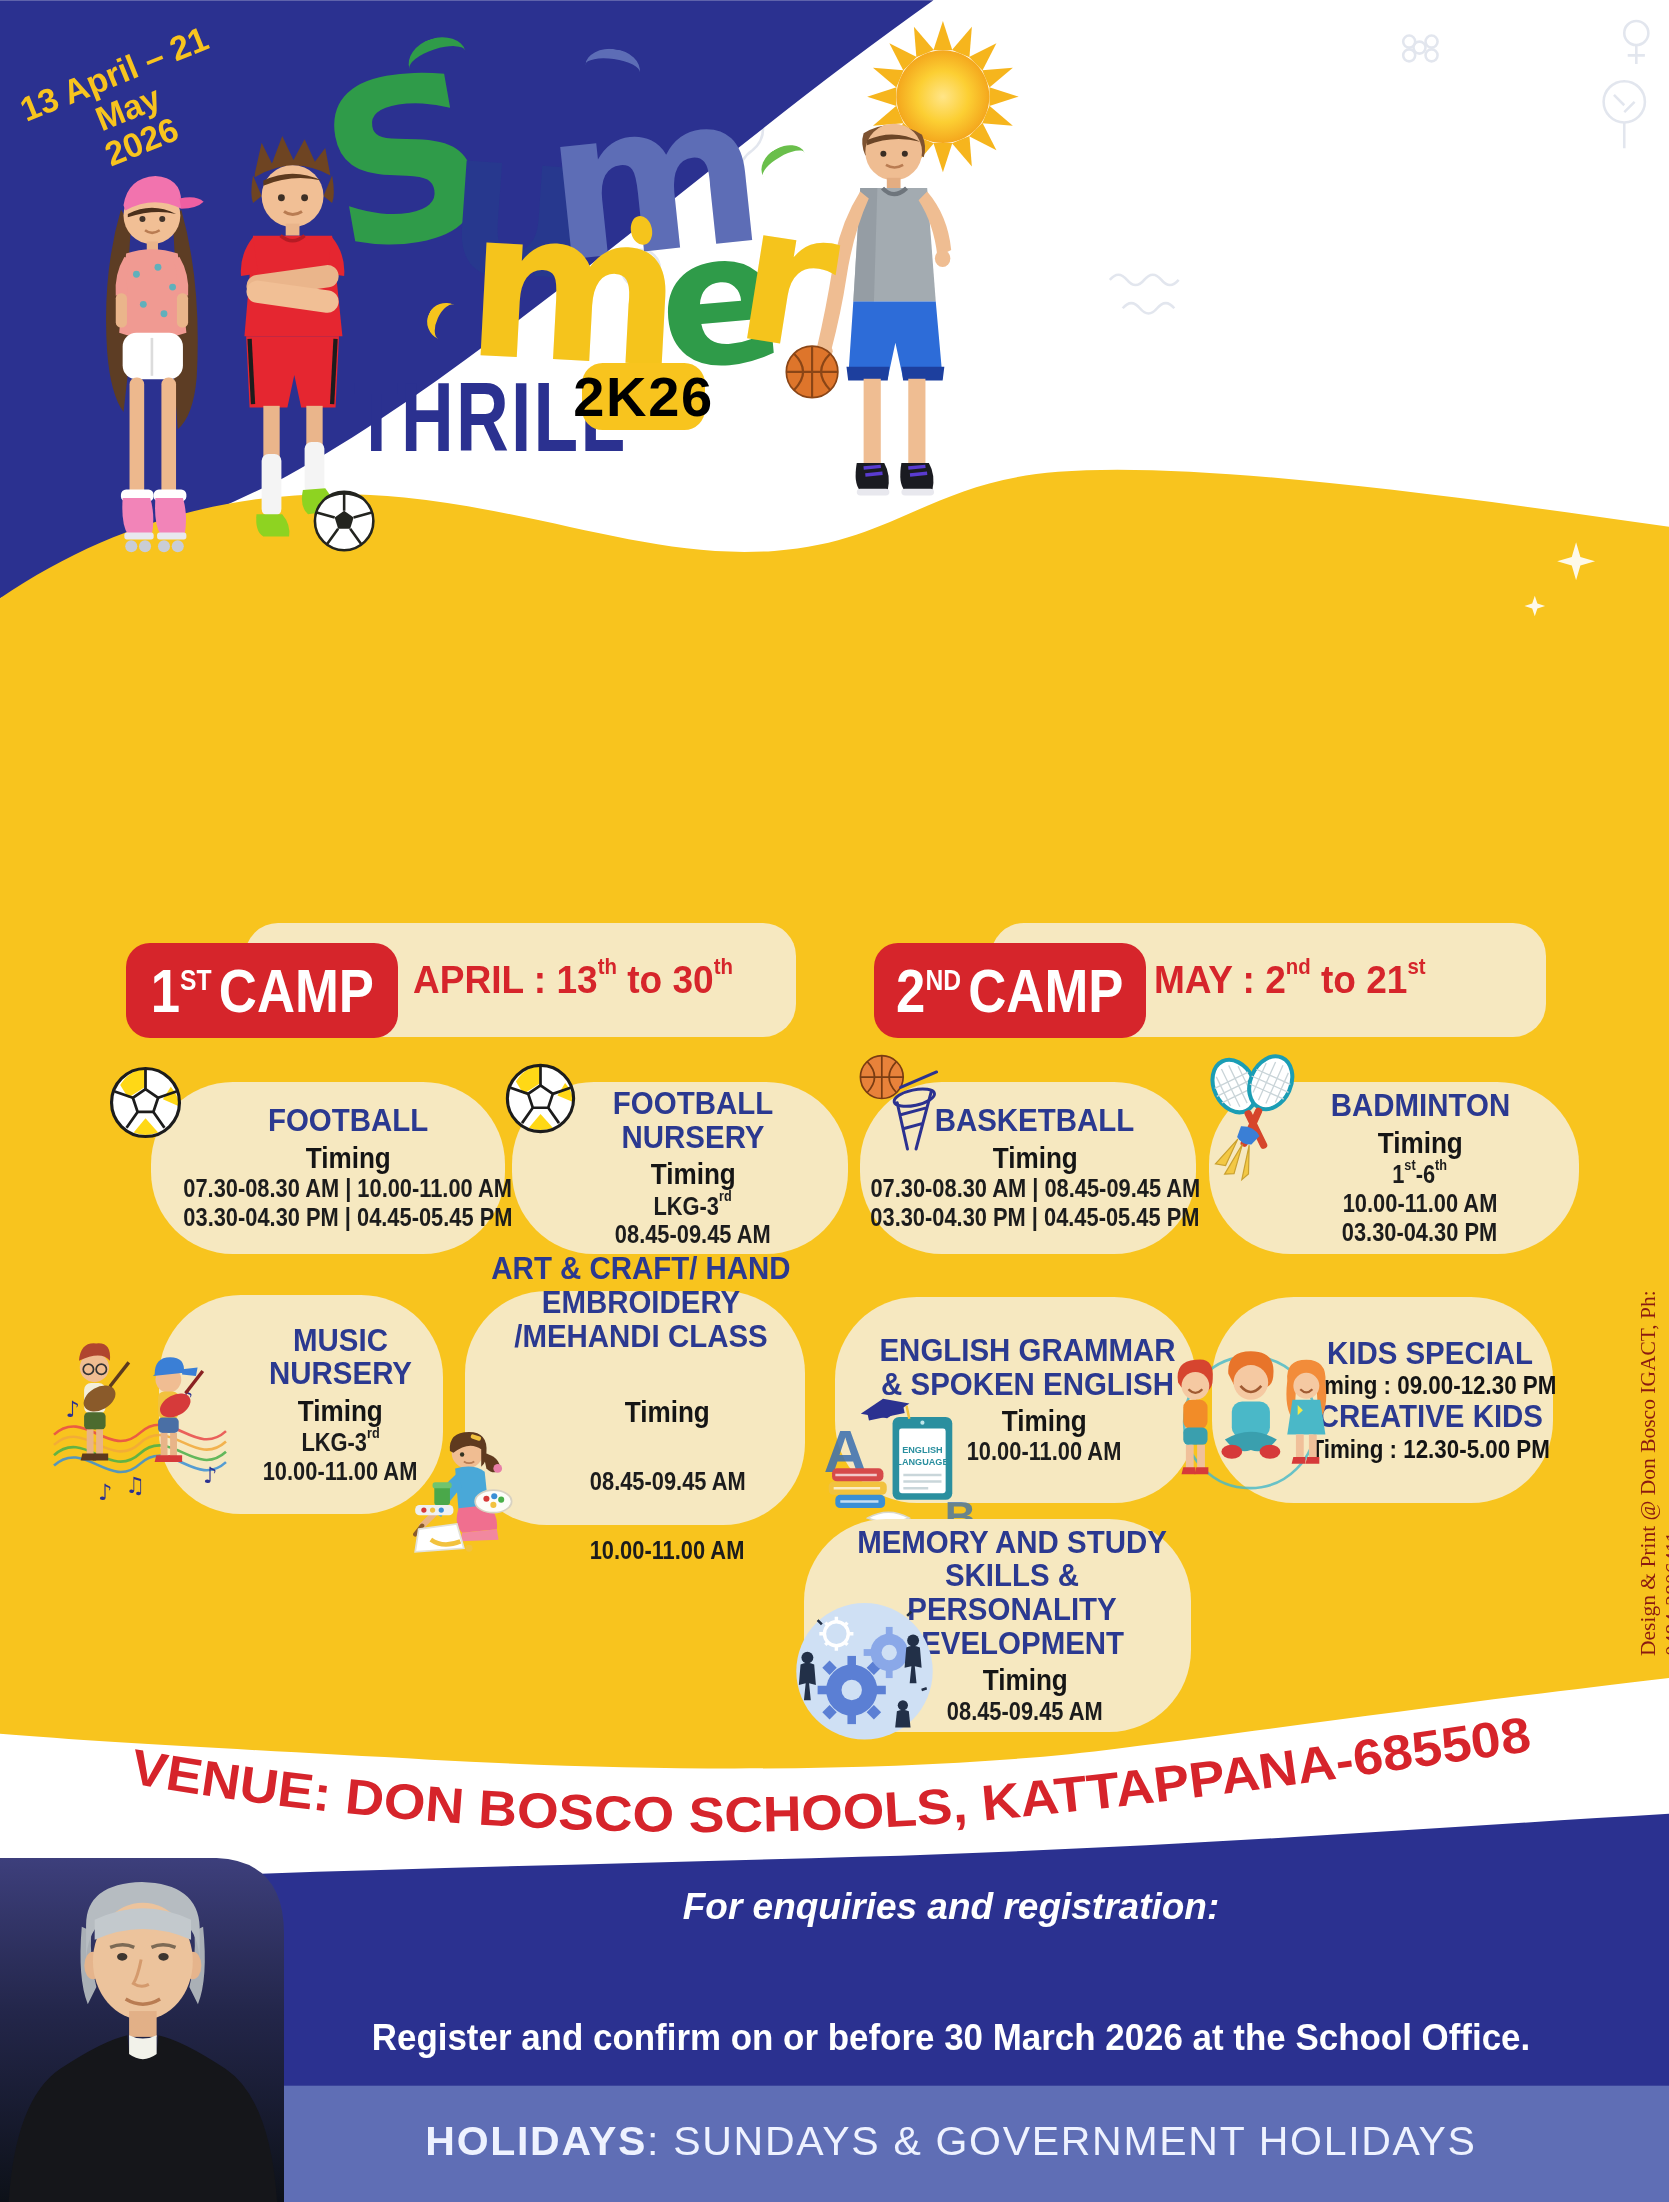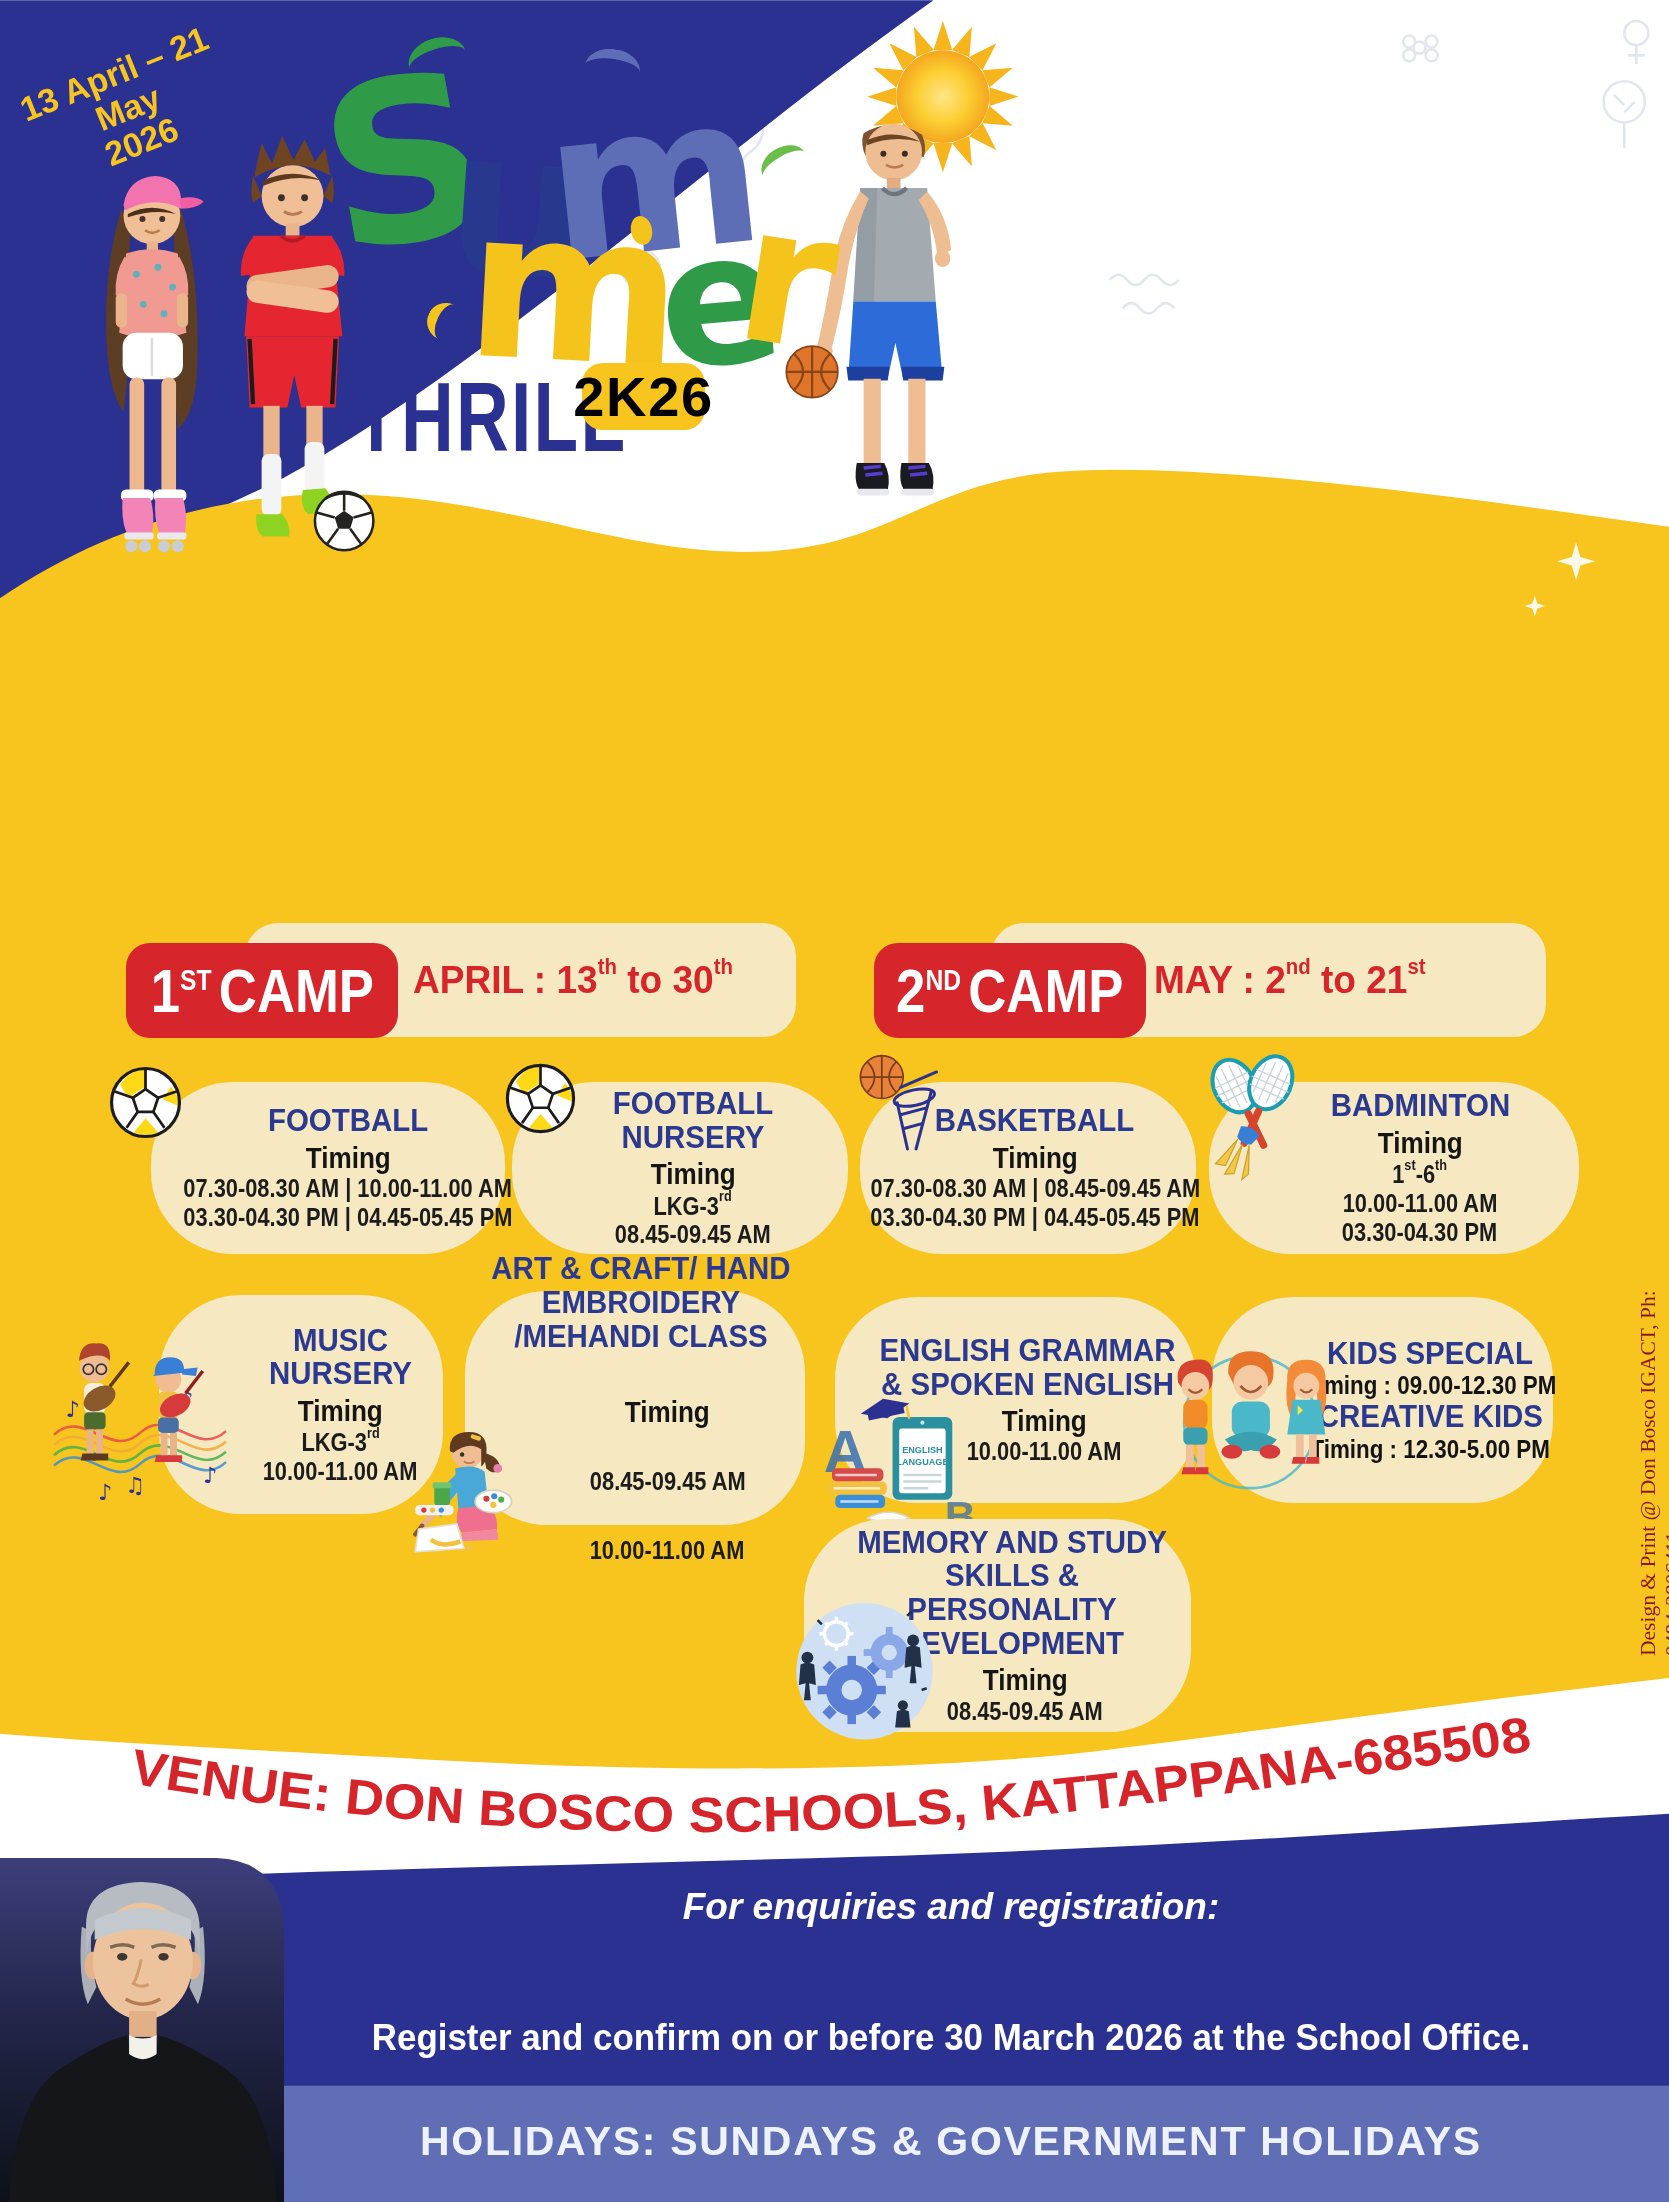--- a/index.html
+++ b/index.html
@@ -121,21 +121,21 @@
   .enquiry{position:absolute;left:284px;top:1886px;width:1334px;text-align:center;color:#fff;
     font-style:italic;font-weight:700;font-size:37px;z-index:4;}
   .phone-row{position:absolute;left:284px;top:1927px;width:1334px;text-align:center;z-index:4;}
   .phone-box{display:inline-block;border:4.3px solid #fff;border-radius:46px;padding:6.9px 48px;
     font-size:62px;color:#fff;font-weight:400;letter-spacing:2.6px;white-space:nowrap;}
   .register{position:absolute;left:284px;top:2017px;width:1334px;text-align:center;color:#fff;
     font-weight:700;font-size:36px;white-space:nowrap;transform:scaleX(.97);z-index:4;}
   .holidays{position:absolute;left:284px;top:2118px;width:1334px;text-align:center;color:#eef2ff;
     font-size:41px;letter-spacing:1.7px;z-index:4;white-space:nowrap;}
   .holidays .h-label{font-weight:800;}
-  .holidays .h-rest{font-weight:700;margin-top:20px;}
+  .holidays .h-rest{font-weight:400;margin-top:20px;}
 </style>
 </head>
 <body>
 
 <div class="poster">
 
   <svg class="bg-svg" width="1669" height="2203" viewBox="0 0 1940 2560">
     <defs>
       <radialGradient id="sunG" cx="50%" cy="50%">
         <stop offset="0%" stop-color="#ffe588"></stop>

